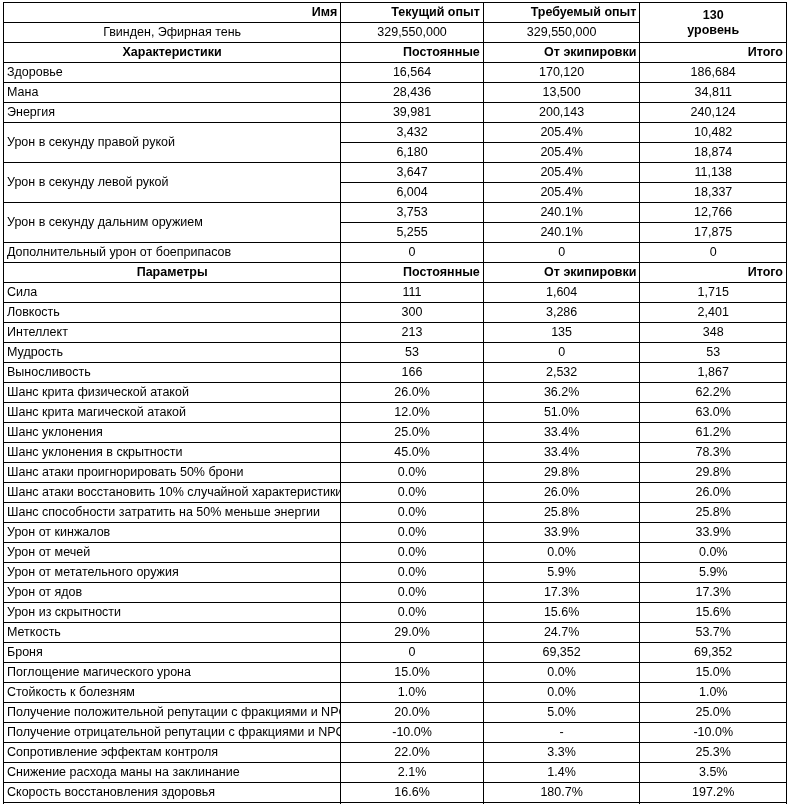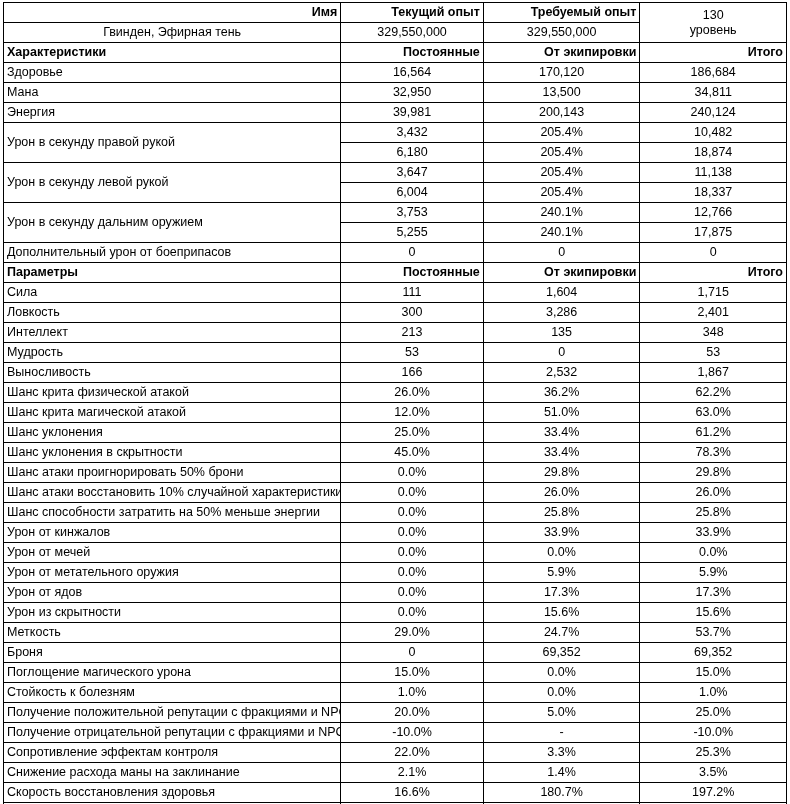--- a/index.html
+++ b/index.html
@@ -33,24 +33,24 @@
     white-space: nowrap;
   }
   col.c-label { width: 336px; }
   col.c-perm  { width: 142px; }
   col.c-equip { width: 156px; }
   col.c-total { width: 146px; }
 
   .label { text-align: left; padding-left: 4px; }
   .num { text-align: center; }
   .hdr-center { text-align: right; font-weight: bold; }
-  .section-title { text-align: left; font-weight: bold; }
+  .section-title { text-align: center; font-weight: bold; }
   .lvl {
     text-align: center;
-    font-weight: normal;
+    font-weight: bold;
     line-height: 14px;
     padding: 0 2px;
   }
   .name-value { text-align: center; margin-top: 19px; }
 </style>
 </head>
 <body>
 
 <div class="sheet">
   <table class="stats">
@@ -84,21 +84,21 @@
       </tr>
 
       <tr>
         <td class="label">Здоровье</td>
         <td class="num">16,564</td>
         <td class="num">170,120</td>
         <td class="num">186,684</td>
       </tr>
       <tr>
         <td class="label">Мана</td>
-        <td class="num">32,950</td>
+        <td class="num">28,436</td>
         <td class="num">13,500</td>
         <td class="num">34,811</td>
       </tr>
       <tr>
         <td class="label">Энергия</td>
         <td class="num">39,981</td>
         <td class="num">200,143</td>
         <td class="num">240,124</td>
       </tr>
 

